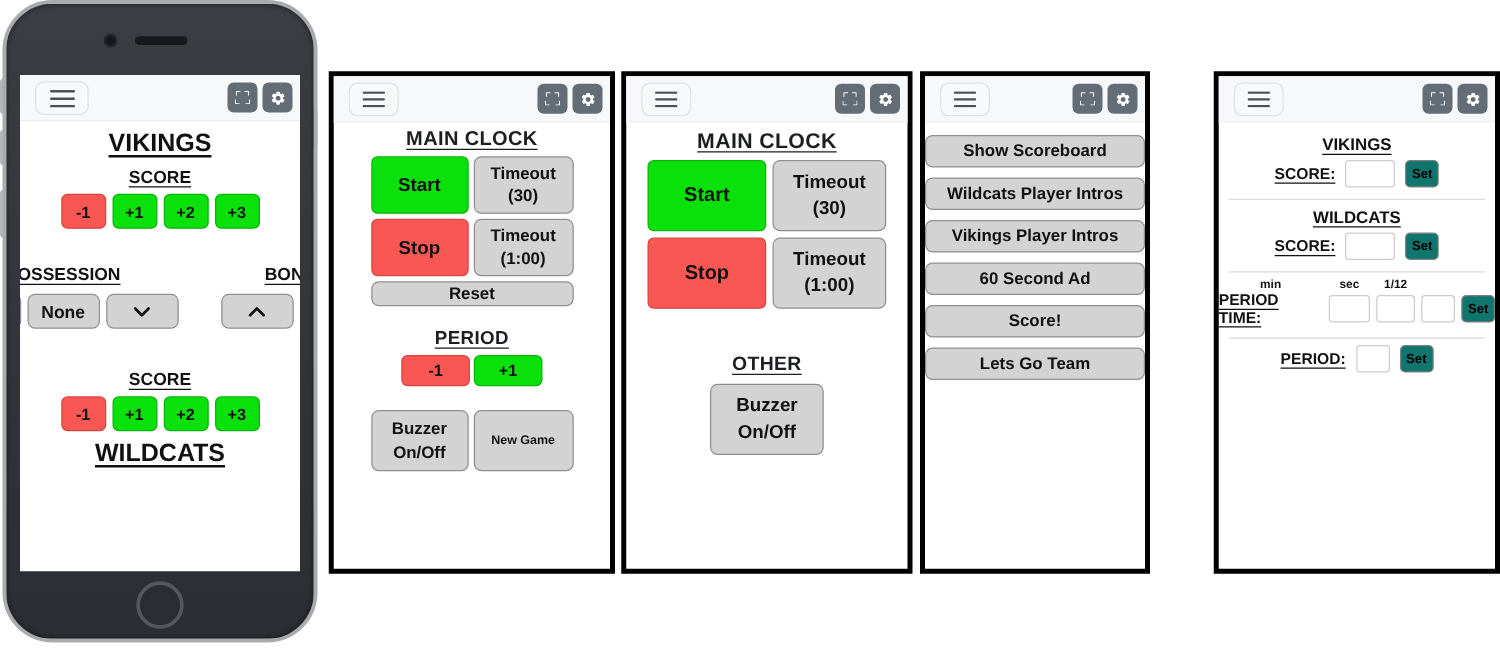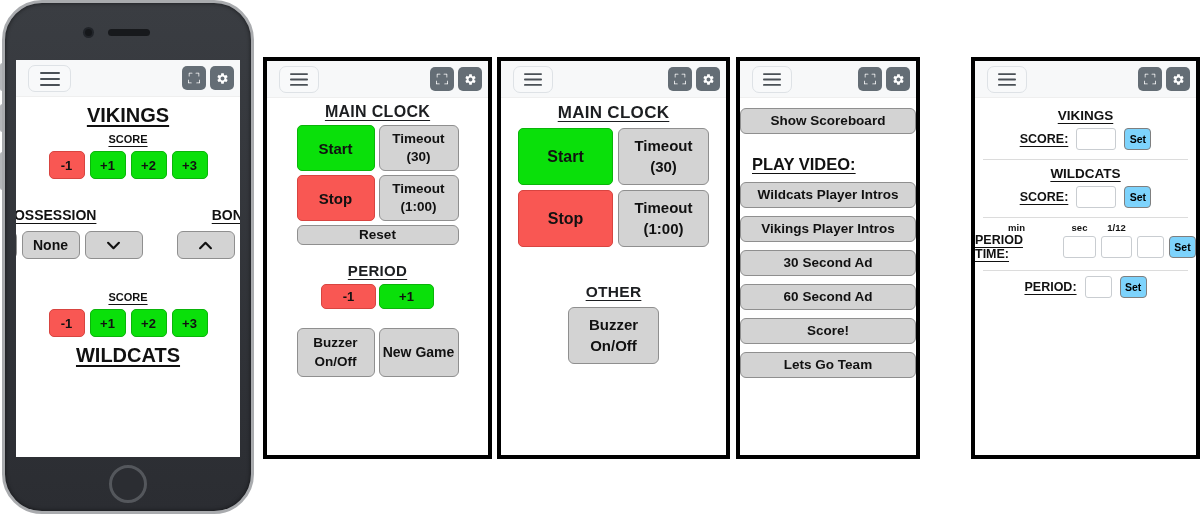--- a/index.html
+++ b/index.html
@@ -49,21 +49,21 @@
           font-family:inherit; font-weight:700; color:#111; cursor:pointer;
           display:flex; flex-direction:column; align-items:center; justify-content:center;
           line-height:1.35; }
   .green { background:#0ae00a; border:1px solid #0ab40a; }
   .red   { background:#f95753; border:1px solid #d84440; }
   .cbtn  { border-radius:5px; font-weight:700; color:#111; cursor:pointer;
            display:flex; align-items:center; justify-content:center; font-family:inherit; }
 
   
   .app-title { font-size:20px; font-weight:700; text-align:center; margin-top:7px; }
-  .score-lbl { font-size:11px; font-weight:700; text-align:center; margin-top:6px; }
+  .score-lbl { font-size:14px; font-weight:700; text-align:center; margin-top:6px; }
   .score-row { display:flex; justify-content:center; gap:5px; margin-top:6px; }
   .score-row .cbtn { width:36px; height:28px; font-size:13px; }
   .pb-wrap { display:flex; justify-content:center; gap:34px; margin-top:28px; }
   .pb-col { display:flex; flex-direction:column; align-items:center; }
   .pb-col .lbl { font-size:14px; font-weight:700; }
   .pb-col .btns { display:flex; gap:5px; margin-top:8px; }
   .pb-col .gbtn { width:58px; height:28px; font-size:14px; }
   .mt32 { margin-top:32px; }
 
   
@@ -93,21 +93,21 @@
   .p4-show { margin-top:10px; }
   .p4-head { font-size:16.5px; font-weight:700; margin:21px 0 0 12px; }
   .p4-list { display:flex; flex-direction:column; gap:8px; margin-top:8px; }
 
   
   .p5-team { font-size:13.5px; font-weight:700; text-align:center; margin-top:10px; }
   .p5-row { display:flex; justify-content:center; align-items:center; gap:8px; margin-top:5px; }
   .p5-lbl { font-size:12.5px; font-weight:700; }
   .p5-input { width:40px; height:22px; border:1px solid #c9cdd1; border-radius:3px; background:#fff;
               font-family:inherit; font-size:12px; padding:0 3px; }
-  .set-btn { width:27px; height:22px; background:#7dd3fc; border:1px solid #7f7f7f; border-radius:4px;
+  .set-btn { width:27px; height:22px; background:#0f766e; border:1px solid #7f7f7f; border-radius:4px;
              font-family:inherit; font-size:10.5px; font-weight:700; cursor:pointer;
              display:flex; align-items:center; justify-content:center; }
   .p5-div { border:none; border-top:1px solid #dcdcdc; width:205px; margin:9px auto 0; }
   .p5-pt { display:grid; grid-template-columns:auto 33px 31px 27px 27px; column-gap:5px;
            justify-content:center; align-items:center; margin-top:4px; }
   .p5-pt .unit { font-size:9.5px; font-weight:700; text-align:center; grid-row:1; }
   .p5-pt .p5-lbl { grid-row:2; }
   .p5-pt .p5-input { width:100%; grid-row:2; }
   .p5-pt .set-btn { grid-row:2; }
   .p5-period-row { }
@@ -247,21 +247,21 @@
     <div class="heading u p2-period-head">PERIOD</div>
     <div class="p2-period-row">
       <button class="cbtn red">-1</button>
       <button class="cbtn green">+1</button>
     </div>
     <div class="p2-bottom">
       <button class="gbtn">
         <span>Buzzer</span>
         <span>On/Off</span>
       </button>
-      <button class="gbtn" style="font-size:14px;">New Game</button>
+      <button class="gbtn" style="font-size:10px;">New Game</button>
     </div>
   </div>
 
   <div class="panel" id="panel-clock-simple">
     <div class="hdr">
       <button class="menu-btn" style="width:40px;">
         <svg width="18" height="13" viewBox="0 0 20 14">
             <g fill="#4a5056">
               <rect x="0" y="0" width="20" height="2" rx="1"></rect>
               <rect x="0" y="6" width="20" height="2" rx="1"></rect>
@@ -318,25 +318,23 @@
           </svg>
       </button>
       <button class="icon-btn gear-pos">
         <svg width="13" height="13" viewBox="0 0 24 24">
             <path fill="#fff" d="M19.14 12.94c.04-.3.06-.61.06-.94 0-.32-.02-.64-.07-.94l2.03-1.58c.18-.14.23-.41.12-.61l-1.92-3.32c-.12-.22-.37-.29-.59-.22l-2.39.96c-.5-.38-1.03-.7-1.62-.94l-.36-2.54c-.04-.24-.24-.41-.48-.41h-3.84c-.24 0-.43.17-.47.41l-.36 2.54c-.59.24-1.13.57-1.62.94l-2.39-.96c-.22-.08-.47 0-.59.22L2.74 8.87c-.12.21-.08.47.12.61l2.03 1.58c-.05.3-.09.63-.09.94s.02.64.07.94l-2.03 1.58c-.18.14-.23.41-.12.61l1.92 3.32c.12.22.37.29.59.22l2.39-.96c.5.38 1.03.7 1.62.94l.36 2.54c.05.24.24.41.48.41h3.84c.24 0 .44-.17.47-.41l.36-2.54c.59-.24 1.13-.56 1.62-.94l2.39.96c.22.08.47 0 .59-.22l1.92-3.32c.12-.22.07-.47-.12-.61l-2.01-1.58zM12 15.6c-1.98 0-3.6-1.62-3.6-3.6s1.62-3.6 3.6-3.6 3.6 1.62 3.6 3.6-1.62 3.6-3.6 3.6z"></path>
           </svg>
       </button>
     </div>
 
     <button class="gbtn p4-btn p4-show">Show Scoreboard</button>
-    <div class="u p4-head">PLAY VIDEO:</div>
     <div class="p4-list">
       <button class="gbtn p4-btn">Wildcats Player Intros</button>
       <button class="gbtn p4-btn">Vikings Player Intros</button>
-      <button class="gbtn p4-btn">30 Second Ad</button>
       <button class="gbtn p4-btn">60 Second Ad</button>
       <button class="gbtn p4-btn">Score!</button>
       <button class="gbtn p4-btn">Lets Go Team</button>
     </div>
   </div>
 
   <div class="panel" id="panel-set">
     <div class="hdr">
       <button class="menu-btn" style="width:40px;">
         <svg width="18" height="13" viewBox="0 0 20 14">

